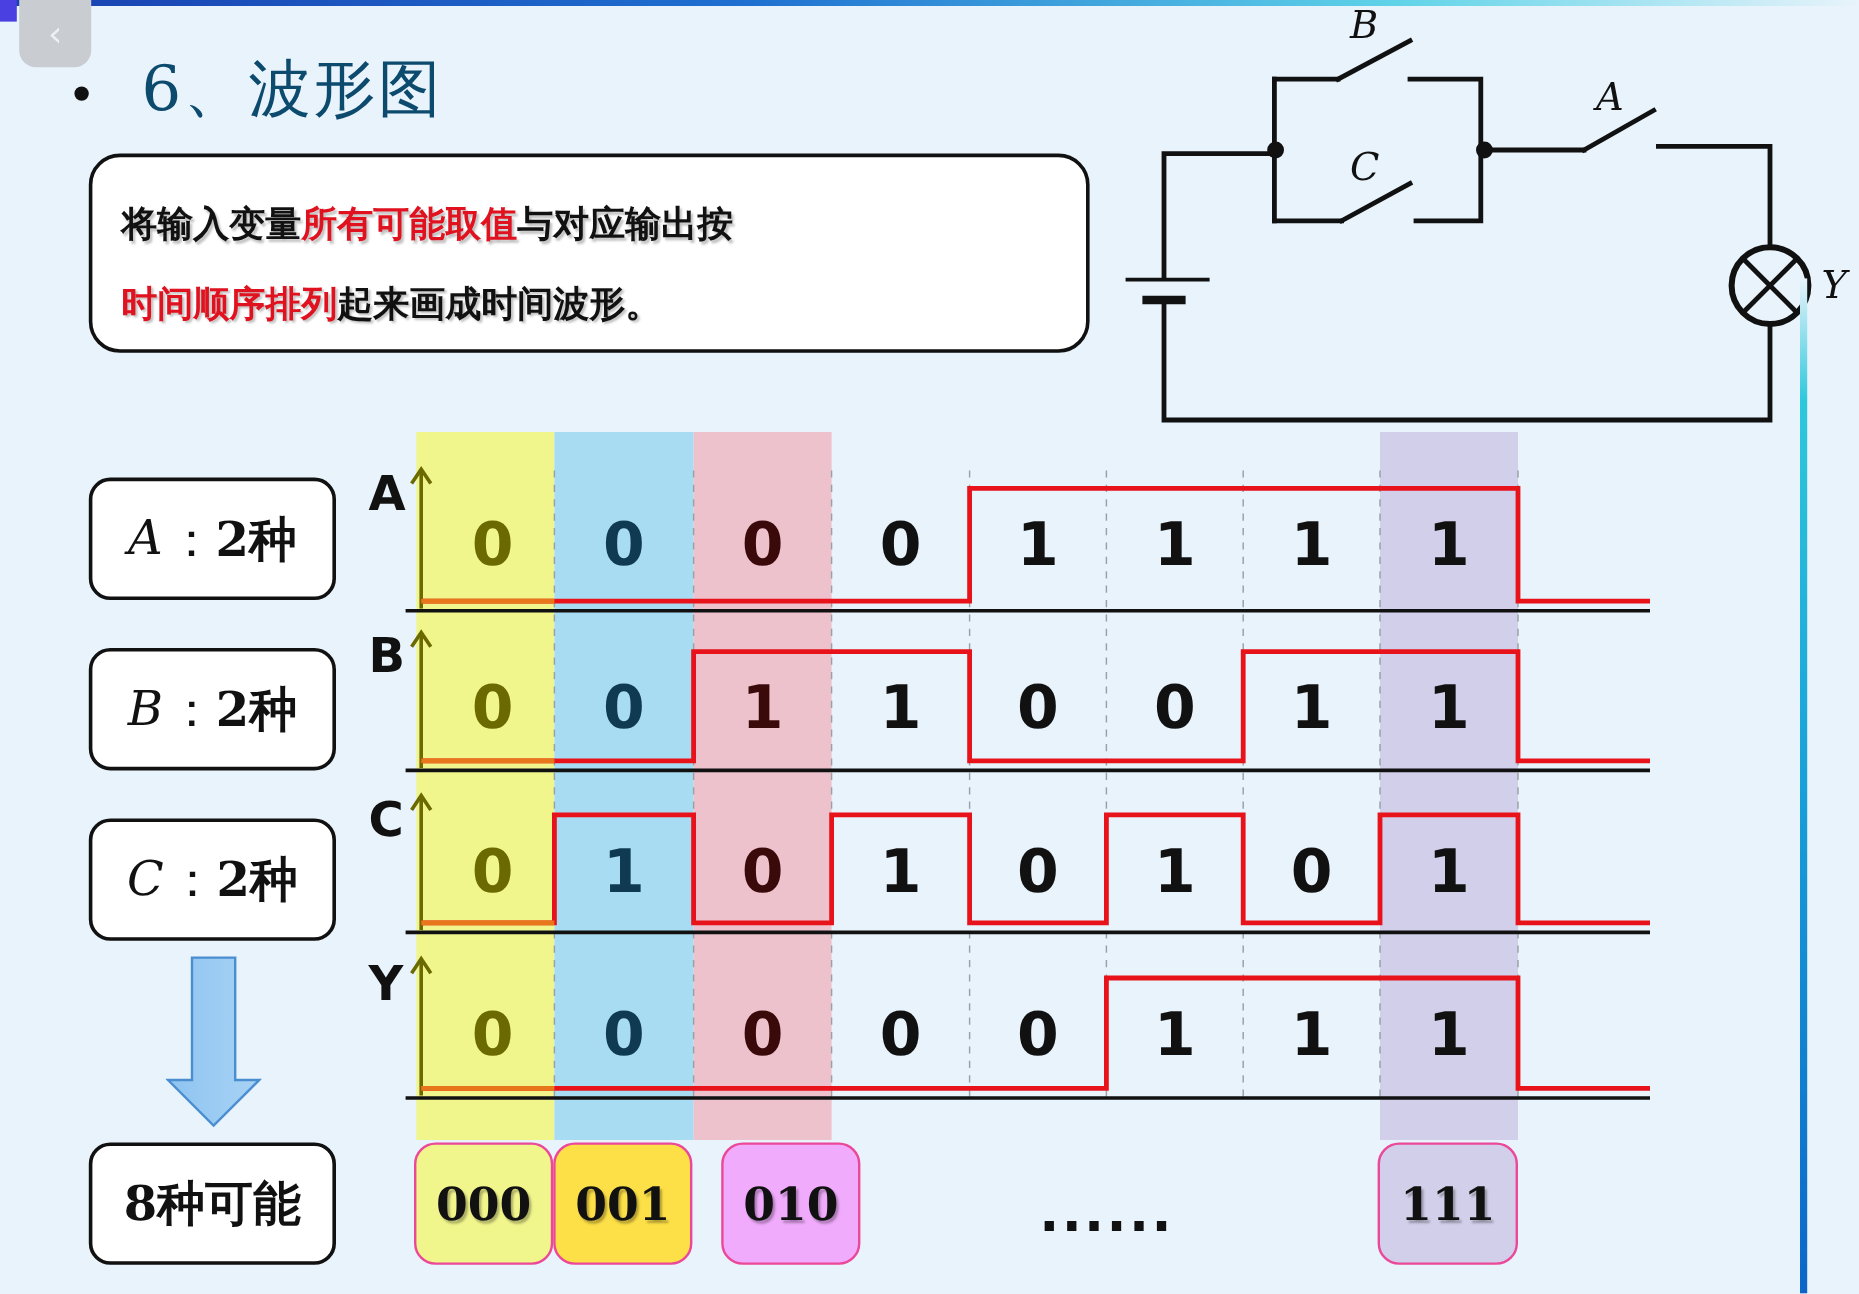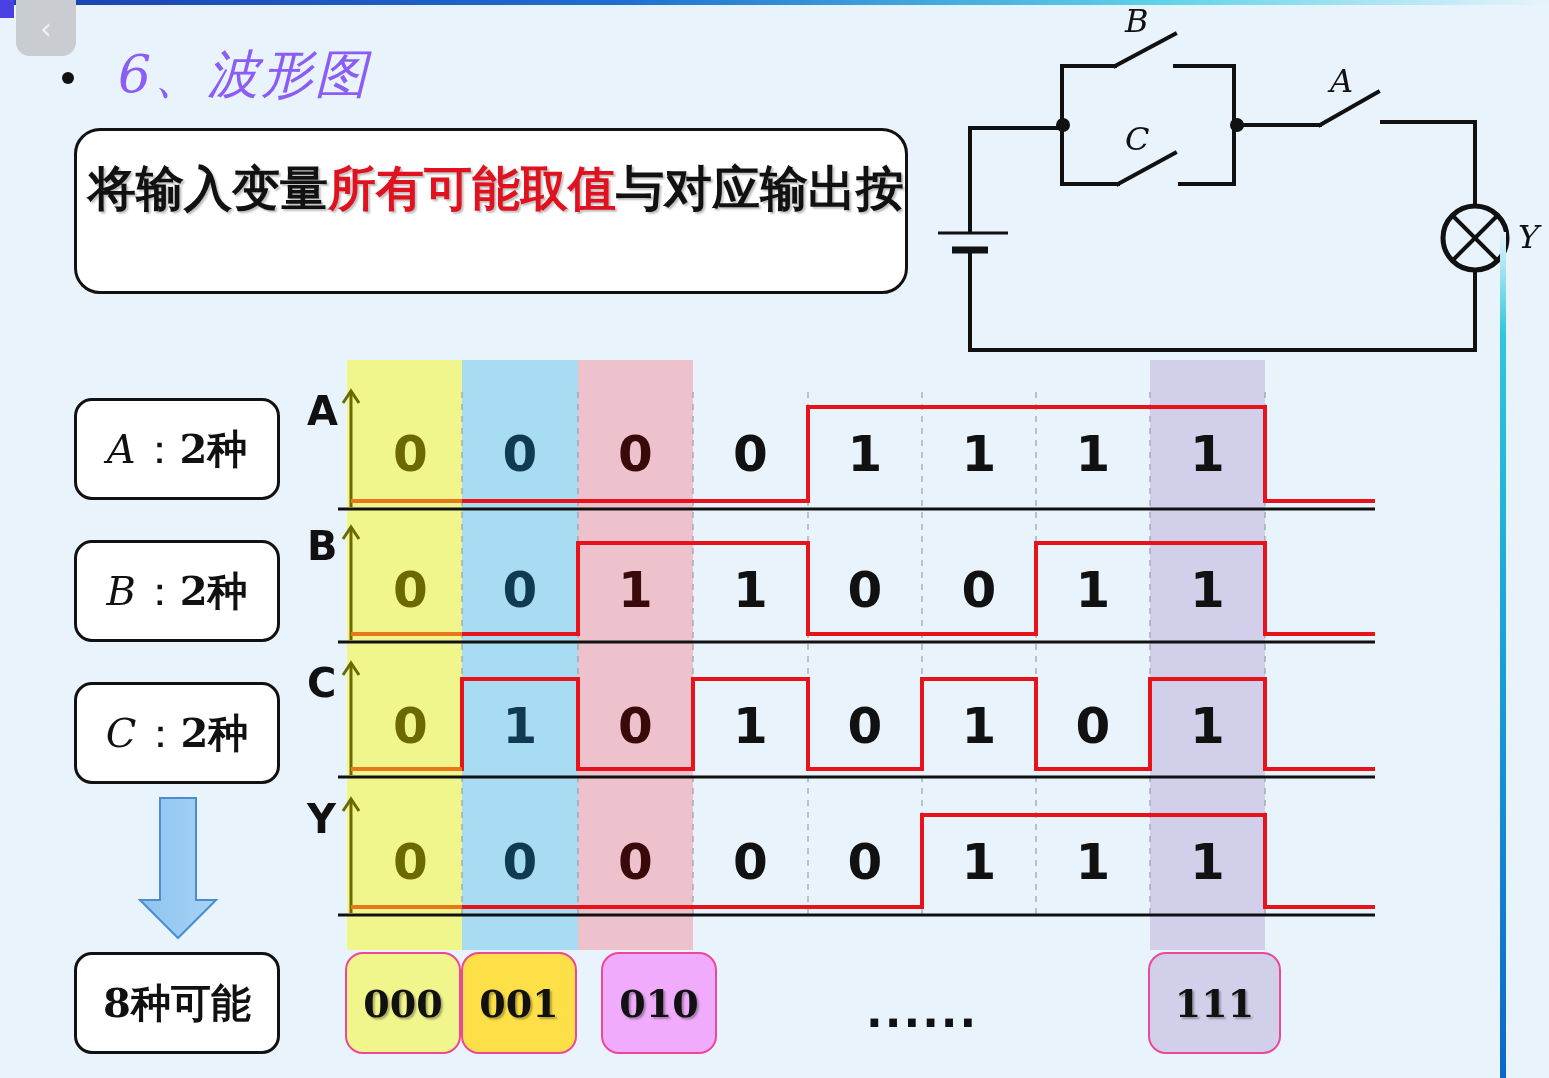--- a/index.html
+++ b/index.html
@@ -14,26 +14,26 @@
   }
   .topbar-corner { position:absolute; left:0; top:0; width:14px; height:18px; background:#4a3fe0; }
   .back-btn {
     position:absolute; left:16px; top:0; width:60px; height:56px;
     background:#c9ccd0; border-radius:0 0 14px 14px;
     display:flex; align-items:center; justify-content:center;
     color:#eef1f4; font-family:"DejaVu Sans", sans-serif; font-size:30px; cursor:pointer;
   }
   .title-row { position:absolute; left:62px; top:40px; display:flex; align-items:center; }
   .bullet { width:12px; height:12px; border-radius:50%; background:#111; margin-right:44px; margin-top:6px; }
-  .title { font-family:"DejaVu Serif", serif; font-size:52px; color:#8b5cf6; letter-spacing:2px;font-style:italic; }
+  .title { font-family:"DejaVu Serif", serif; font-size:52px; color:#0c4a6e; letter-spacing:2px; }
   .desc-box {
     position:absolute; left:74px; top:128px; width:834px; height:166px;
     border:3px solid #111; border-radius:26px; background:#fff; box-sizing:border-box;
-    padding:24px 0 0 11px;
-    font-family:"DejaVu Sans", sans-serif; font-weight:bold; font-size:48px; line-height:66px;
+    padding:24px 0 0 24px;
+    font-family:"DejaVu Sans", sans-serif; font-weight:bold; font-size:30px; line-height:66px;
     color:#111; text-shadow:2px 2px 2px rgba(0,0,0,0.25);
   }
   .red { color:#e0121f; }
   .label-box {
     position:absolute; left:74px; width:206px; height:102px;
     border:3px solid #111; border-radius:18px; background:#fff; box-sizing:border-box;
     display:flex; align-items:center; justify-content:center;
     font-family:"DejaVu Serif", serif; font-size:40px; color:#111;
   }
   .label-box .var { font-style:italic; margin-right:4px; }
@@ -68,20 +68,23 @@
 </div>
 
 <div class="title-row">
   <div class="bullet"></div>
   <div class="title">6、波形图</div>
 </div>
 
 <div class="desc-box">
   <div>
     <span>将输入变量</span><span class="red">所有可能取值</span><span>与对应输出按</span>
+  </div>
+  <div>
+    <span class="red">时间顺序排列</span><span>起来画成时间波形。</span>
   </div>
 </div>
 
 <svg style="position:absolute;left:930px;top:0;" width="619" height="370" viewBox="930 0 619 370">
   <g stroke="#111" stroke-width="4" fill="none" stroke-linecap="square">
 
     <polyline points="970,232 970,128 1062,128"></polyline>
 
     <polyline points="1062,66 1062,184"></polyline>
     <polyline points="1062,66 1115,66"></polyline>
@@ -220,15 +223,15 @@
 <div class="code-box" style="left: 345px; width: 116px; background: rgb(241, 246, 140);">
   <span>000</span>
 </div>
 <div class="code-box" style="left: 461px; width: 116px; background: #fde047;">
   <span>001</span>
 </div>
 <div class="code-box" style="left: 601px; width: 116px; background: #f0abfc;">
   <span>010</span>
 </div>
 <div class="ellipsis">......</div>
-<div class="code-box" style="left: 1148px; width: 133px; background: rgb(210, 207, 234);">
+<div class="code-box" style="left: 1148px; width: 117px; background: rgb(210, 207, 234);">
   <span>111</span>
 </div>
 
 </body></html>

